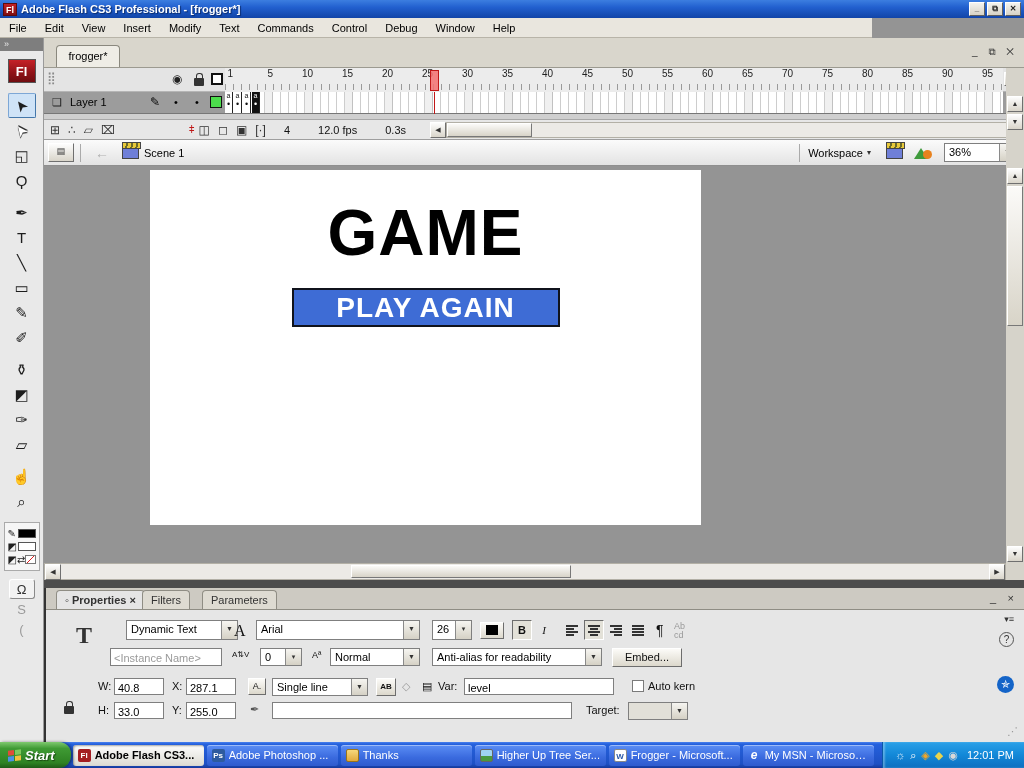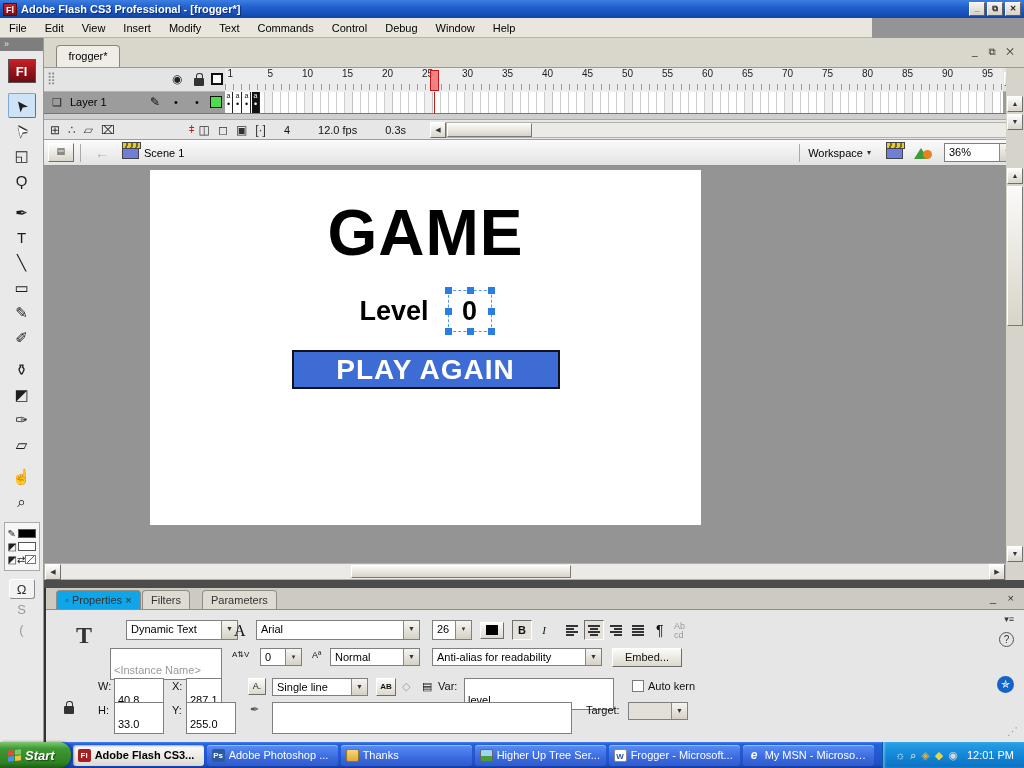--- a/index.html
+++ b/index.html
@@ -122,28 +122,28 @@
   .play-btn { width:268px; height:39px; margin:14px auto 0 auto; background:#3e6cd5;
     border:2px solid #10131c; color:#fff; font-weight:bold; font-size:28px; text-align:center;
     line-height:35px; letter-spacing:1px; }
 
   
   #splitter { left:44px; top:580px; width:980px; height:8px; background:#4c4c4c; }
   #props { left:44px; top:588px; width:980px; height:154px; background:#e6e6e6; border-left:2px solid #333; }
   #props .tabs { height:22px; background:#cdcac2; border-bottom:1px solid #8f8d84; position:relative; }
   .ptab { position:absolute; bottom:0; height:19px; background:#dedbd2; border:1px solid #8f8d84;
     border-bottom:none; border-radius:4px 4px 0 0; padding:3px 8px 0 8px; color:#333; }
-  .ptab.active { background:#0ea5e9; font-weight:normal; }
+  .ptab.active { background:#e5e5e5; font-weight:bold; }
   .plabel { position:absolute; font-size:11px; color:#111; }
   .combo { position:absolute; background:#fff; border:1px solid #7f7f7f; }
   .combo .cv { display:block; padding:2px 18px 0 4px; white-space:nowrap; overflow:hidden; }
   .combo .ca { position:absolute; right:0; top:0; bottom:0; width:16px;
     background:linear-gradient(180deg,#f6f5f1,#d5d1c5); border-left:1px solid #8a8a8a;
     font-size:7px; text-align:center; color:#333; line-height:16px; }
-  .tinput { position:absolute; background:#fff; border:1px solid #7f7f7f; padding:15px 3px; font-size:11px; }
+  .tinput { position:absolute; background:#fff; border:1px solid #7f7f7f; padding:3px 3px; font-size:11px; }
   .btn3d { position:absolute; background:linear-gradient(180deg,#fcfbf8,#dcd8cc);
     border:1px solid; border-color:#fff #6d6d6d #6d6d6d #fff; text-align:center; color:#111; }
   .btn3d.pressed { border-color:#6d6d6d #fff #fff #6d6d6d; background:#e3e1d8; }
   .al { width:20px; height:20px; padding:3px 3px; }
   .al i { display:block; height:2px; background:#333; margin:1px auto 1px 0; }
   .al.c i { margin:1px auto; }
   .al.r i { margin:1px 0 1px auto; }
   .grayed { color:#9a9a9a; }
   .chk { position:absolute; width:12px; height:12px; background:#fff; border:1px solid #7a7a7a; }
   .acc-icon { position:absolute; width:17px; height:17px; border-radius:50%; background:#1464c8;
@@ -370,34 +370,20 @@
   <span class="sym-icon"></span>
   <span class="combo" style="position:relative;width:72px;height:19px;margin:0 8px;">
     <span class="cv">36%</span>
     <span class="ca">▼</span>
   </span>
 </div>
 
 <div id="stagearea" class="abs">
   <div id="stage">
     <div class="go-title">GAME</div>
-    <div class="level-row">
-      <span class="level-label">Level</span>
-      <span class="level-box">
-        <span class="level-val">0</span>
-        <span class="hnd" style="left:-4px;top:-4px;"></span>
-        <span class="hnd" style="left:18px;top:-4px;"></span>
-        <span class="hnd" style="right:-4px;top:-4px;"></span>
-        <span class="hnd" style="left:-4px;top:17px;"></span>
-        <span class="hnd" style="right:-4px;top:17px;"></span>
-        <span class="hnd" style="left:-4px;bottom:-4px;"></span>
-        <span class="hnd" style="left:18px;bottom:-4px;"></span>
-        <span class="hnd" style="right:-4px;bottom:-4px;"></span>
-      </span>
-    </div>
     <div class="play-btn">PLAY AGAIN</div>
   </div>
   <div class="strack" style="position:absolute;left:0;bottom:0;width:962px;height:17px;">
     <span class="sbtn" style="position:absolute;left:0;top:0;">◀</span>
     <div class="sthumb" style="left:306px;top:1px;width:220px;height:13px;"></div>
     <span class="sbtn" style="position:absolute;right:0;top:0;">▶</span>
   </div>
 </div>
 
 <div class="abs" style="left:1006px;top:68px;width:18px;height:512px;background:#d6d3ca;">
@@ -485,21 +471,21 @@
   </span>
   <span class="combo" style="left:386px;top:60px;width:170px;height:18px;">
     <span class="cv">Anti-alias for readability</span>
       <span class="ca">▼</span>
   </span>
   <span class="btn3d" style="left:566px;top:60px;width:70px;height:19px;line-height:17px;">Embed...</span>
 
   <span class="plabel" style="left:52px;top:92px;">W:</span>
   <span class="tinput" style="left:68px;top:90px;width:50px;height:17px;">40.8</span>
   <span class="plabel" style="left:126px;top:92px;">X:</span>
-  <span class="tinput" style="left:140px;top:90px;width:36px;height:17px;">287.1</span>
+  <span class="tinput" style="left:140px;top:90px;width:50px;height:17px;">287.1</span>
   <span class="btn3d" style="left:202px;top:90px;width:18px;height:17px;font-size:9px;line-height:15px;">A.</span>
   <span class="combo" style="left:226px;top:90px;width:96px;height:18px;">
     <span class="cv">Single line</span>
       <span class="ca">▼</span>
   </span>
   <span class="btn3d" style="left:330px;top:90px;width:20px;height:18px;font-size:8px;font-weight:bold;line-height:16px;">AB</span>
   <span class="plabel grayed" style="left:356px;top:92px;">◇</span>
   <span class="plabel" style="left:376px;top:92px;">▤</span>
   <span class="plabel" style="left:392px;top:92px;">Var:</span>
   <span class="tinput" style="left:418px;top:90px;width:150px;height:17px;">level</span>

